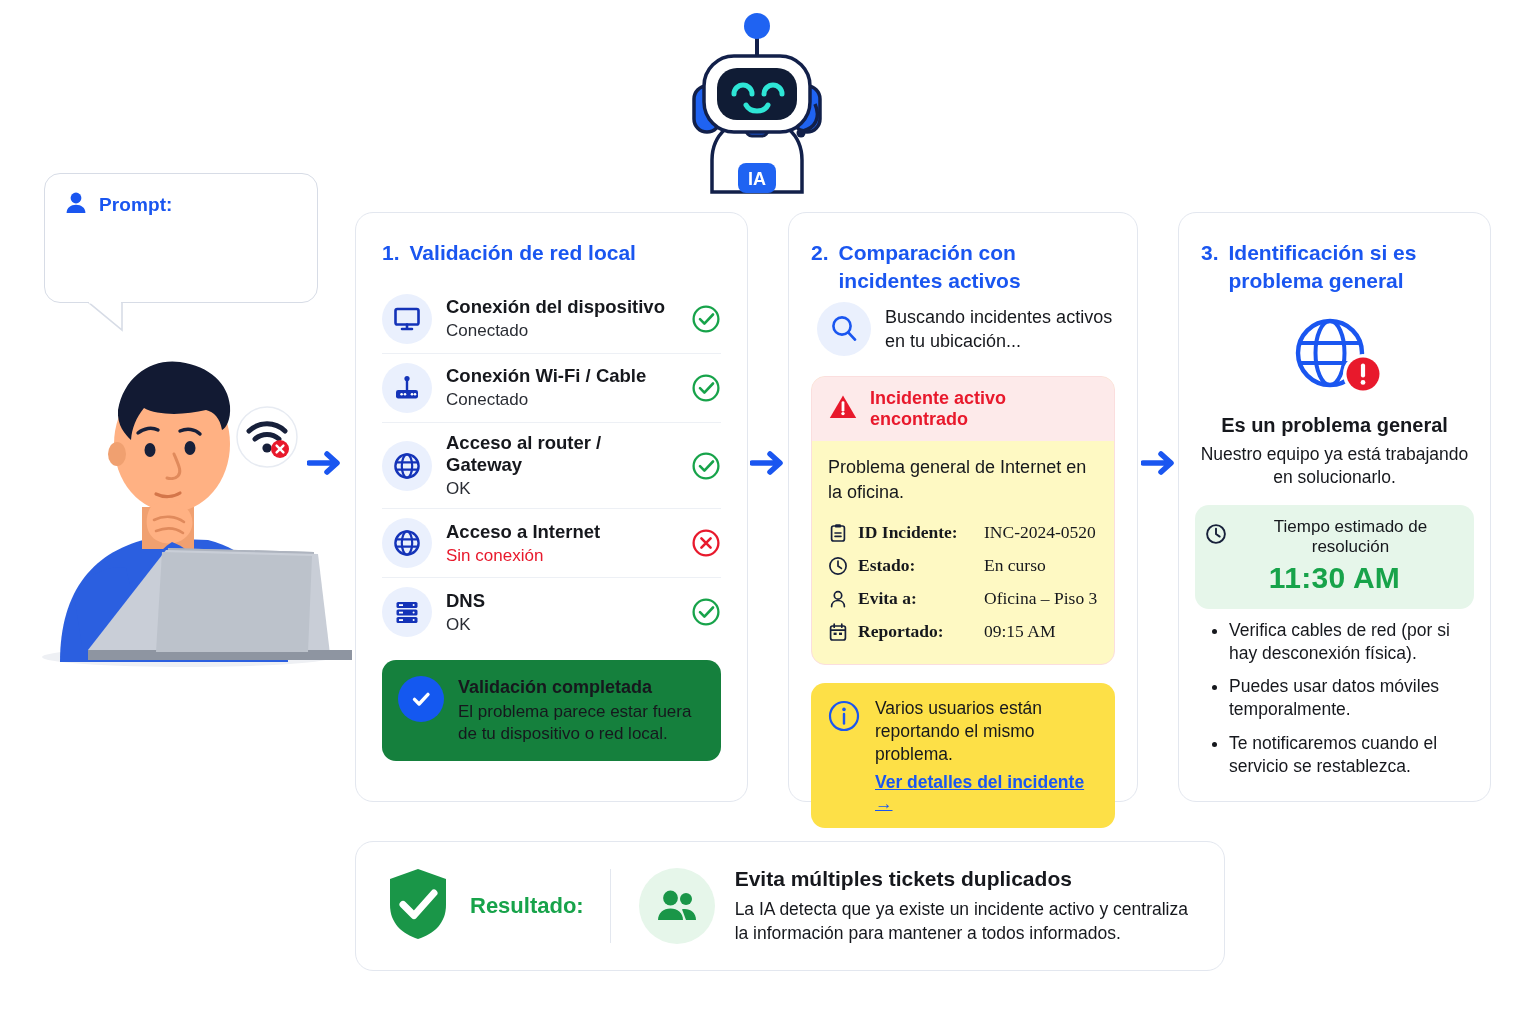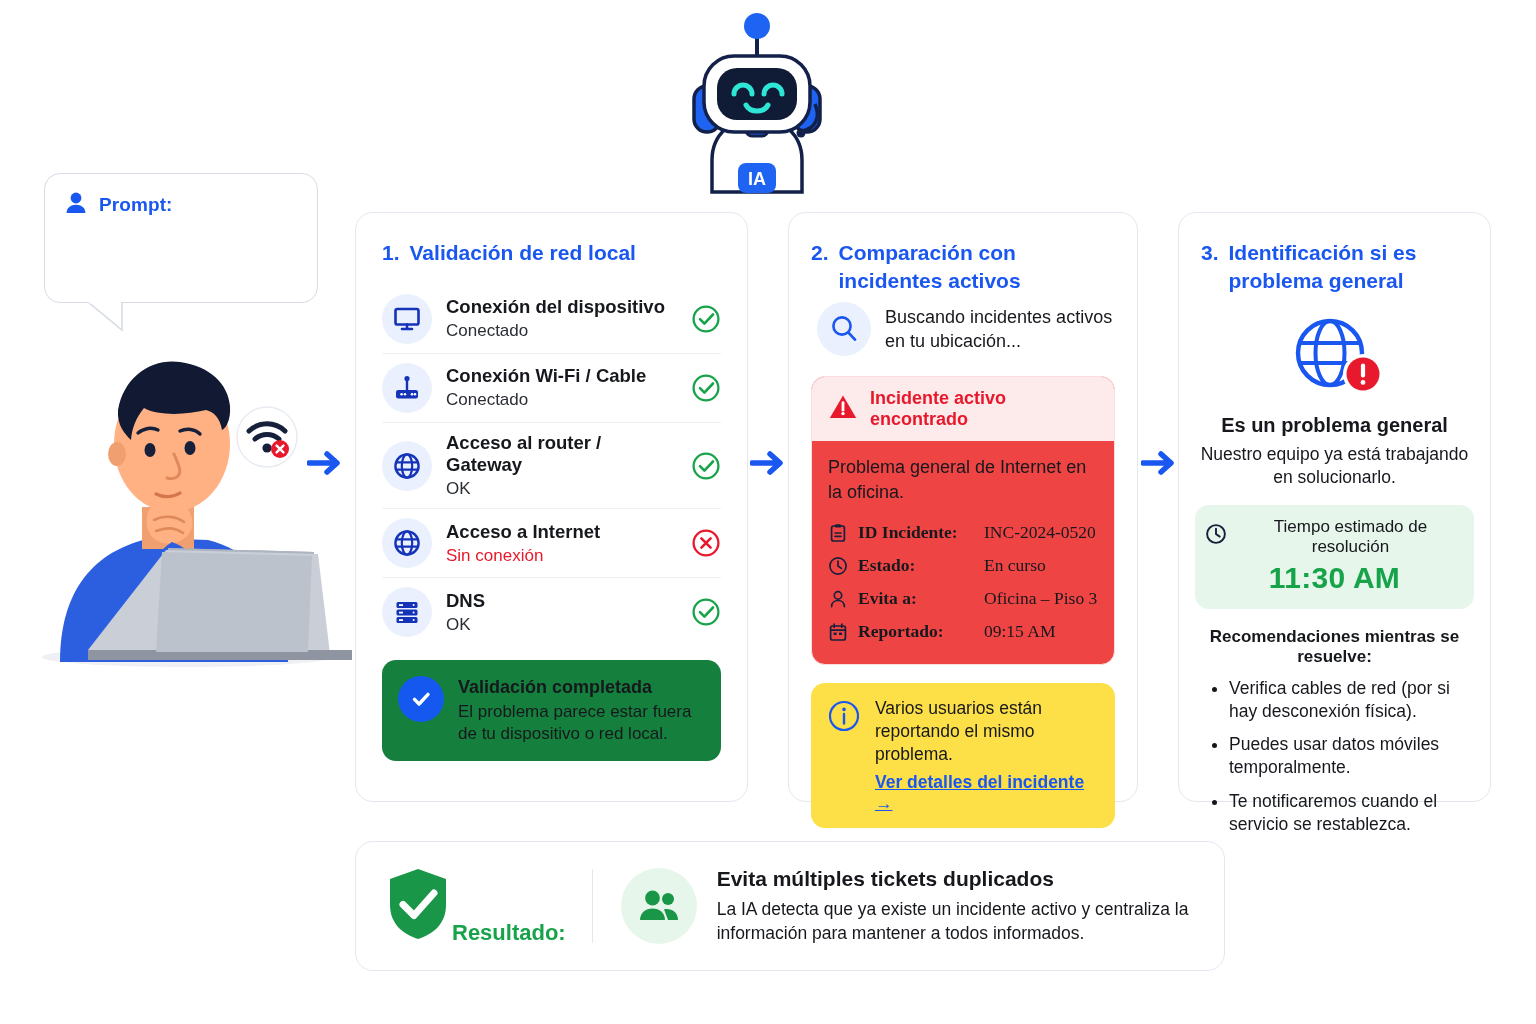--- a/index.html
+++ b/index.html
@@ -74,21 +74,21 @@
   .summary-title{font-size:18px;font-weight:700;line-height:1.25;}
   .summary-text{font-size:17px;line-height:1.3;margin-top:2px;color:#16181d;}
 
   
   .search-row{display:flex;gap:14px;align-items:center;margin-top:8px;padding-left:6px;}
   .search-circle{flex:0 0 auto;width:54px;height:54px;border-radius:50%;background:#eaf0fd;
     display:flex;align-items:center;justify-content:center;}
   .search-text{font-size:18px;line-height:1.35;color:#16181d;}
 
   .incident{
-    margin-top:20px;background:#ef4444;border:1.4px solid #fbdede;border-radius:14px;
+    margin-top:20px;background:#fef9c3;border:1.4px solid #fbdede;border-radius:14px;
     overflow:hidden;
   }
   .incident-head{
     background:#fdeaea;display:flex;align-items:center;gap:12px;padding:11px 16px;
   }
   .incident-head-text{color:#e8192c;font-size:18px;font-weight:700;}
   .incident-body{padding:14px 16px 16px 16px;}
   .incident-desc{font-size:18px;line-height:1.35;color:#16181d;}
   .inc-rows{margin-top:12px;font-family:Liberation Serif, serif;}
   .inc-row{display:flex;align-items:center;gap:10px;padding:6px 0;}
@@ -119,21 +119,21 @@
   .rec-title{margin-top:18px;text-align:center;font-size:17px;font-weight:700;}
   .rec-list{margin:10px 0 0 0;padding-left:34px;}
   .rec-list li{font-size:17.5px;line-height:1.3;margin-bottom:11px;color:#16181d;}
 
   
   .result-bar{
     position:absolute;left:355px;top:841px;width:870px;height:130px;
     background:#fff;border:1.6px solid #e3e7ef;border-radius:18px;box-sizing:border-box;
     display:flex;align-items:center;padding:0 28px;
   }
-  .result-left{display:flex;align-items:flex-end;padding-right:26px;}
+  .result-left{display:flex;align-items:center;gap:18px;padding-right:26px;}
   .result-label{color:#17a34a;font-size:22px;font-weight:700;}
   .divider{width:1.6px;height:74px;background:#e3e7ef;}
   .result-right{display:flex;align-items:center;gap:20px;padding-left:28px;}
   .people-circle{flex:0 0 auto;width:76px;height:76px;border-radius:50%;background:#e6f6ea;
     display:flex;align-items:center;justify-content:center;}
   .result-title{font-size:21px;font-weight:700;line-height:1.25;}
   .result-text{margin-top:4px;font-size:17.5px;line-height:1.4;color:#16181d;}
 </style>
 </head>
 <body>
@@ -497,21 +497,20 @@
           <svg width="22" height="22" viewBox="0 0 22 22">
               <circle cx="11" cy="11" r="8.9" fill="none" stroke="#17203a" stroke-width="1.9"></circle>
               <path d="M11 5.6V11l3.7 2.6" stroke="#17203a" stroke-width="1.9" fill="none" stroke-linecap="round"></path>
             </svg>
         </span>
         <span>Tiempo estimado de resolución</span>
       </div>
       <div class="eta-time">11:30 AM</div>
     </div>
 
-    <div class="rec-title">Recomendaciones mientras se resuelve:</div>
     <ul class="rec-list">
       <li>Verifica cables de red (por si hay desconexión física).</li>
       <li>Puedes usar datos móviles temporalmente.</li>
       <li>Te notificaremos cuando el servicio se restablezca.</li>
     </ul>
   </div>
 
   <div class="result-bar">
     <div class="result-left">
       <span>

